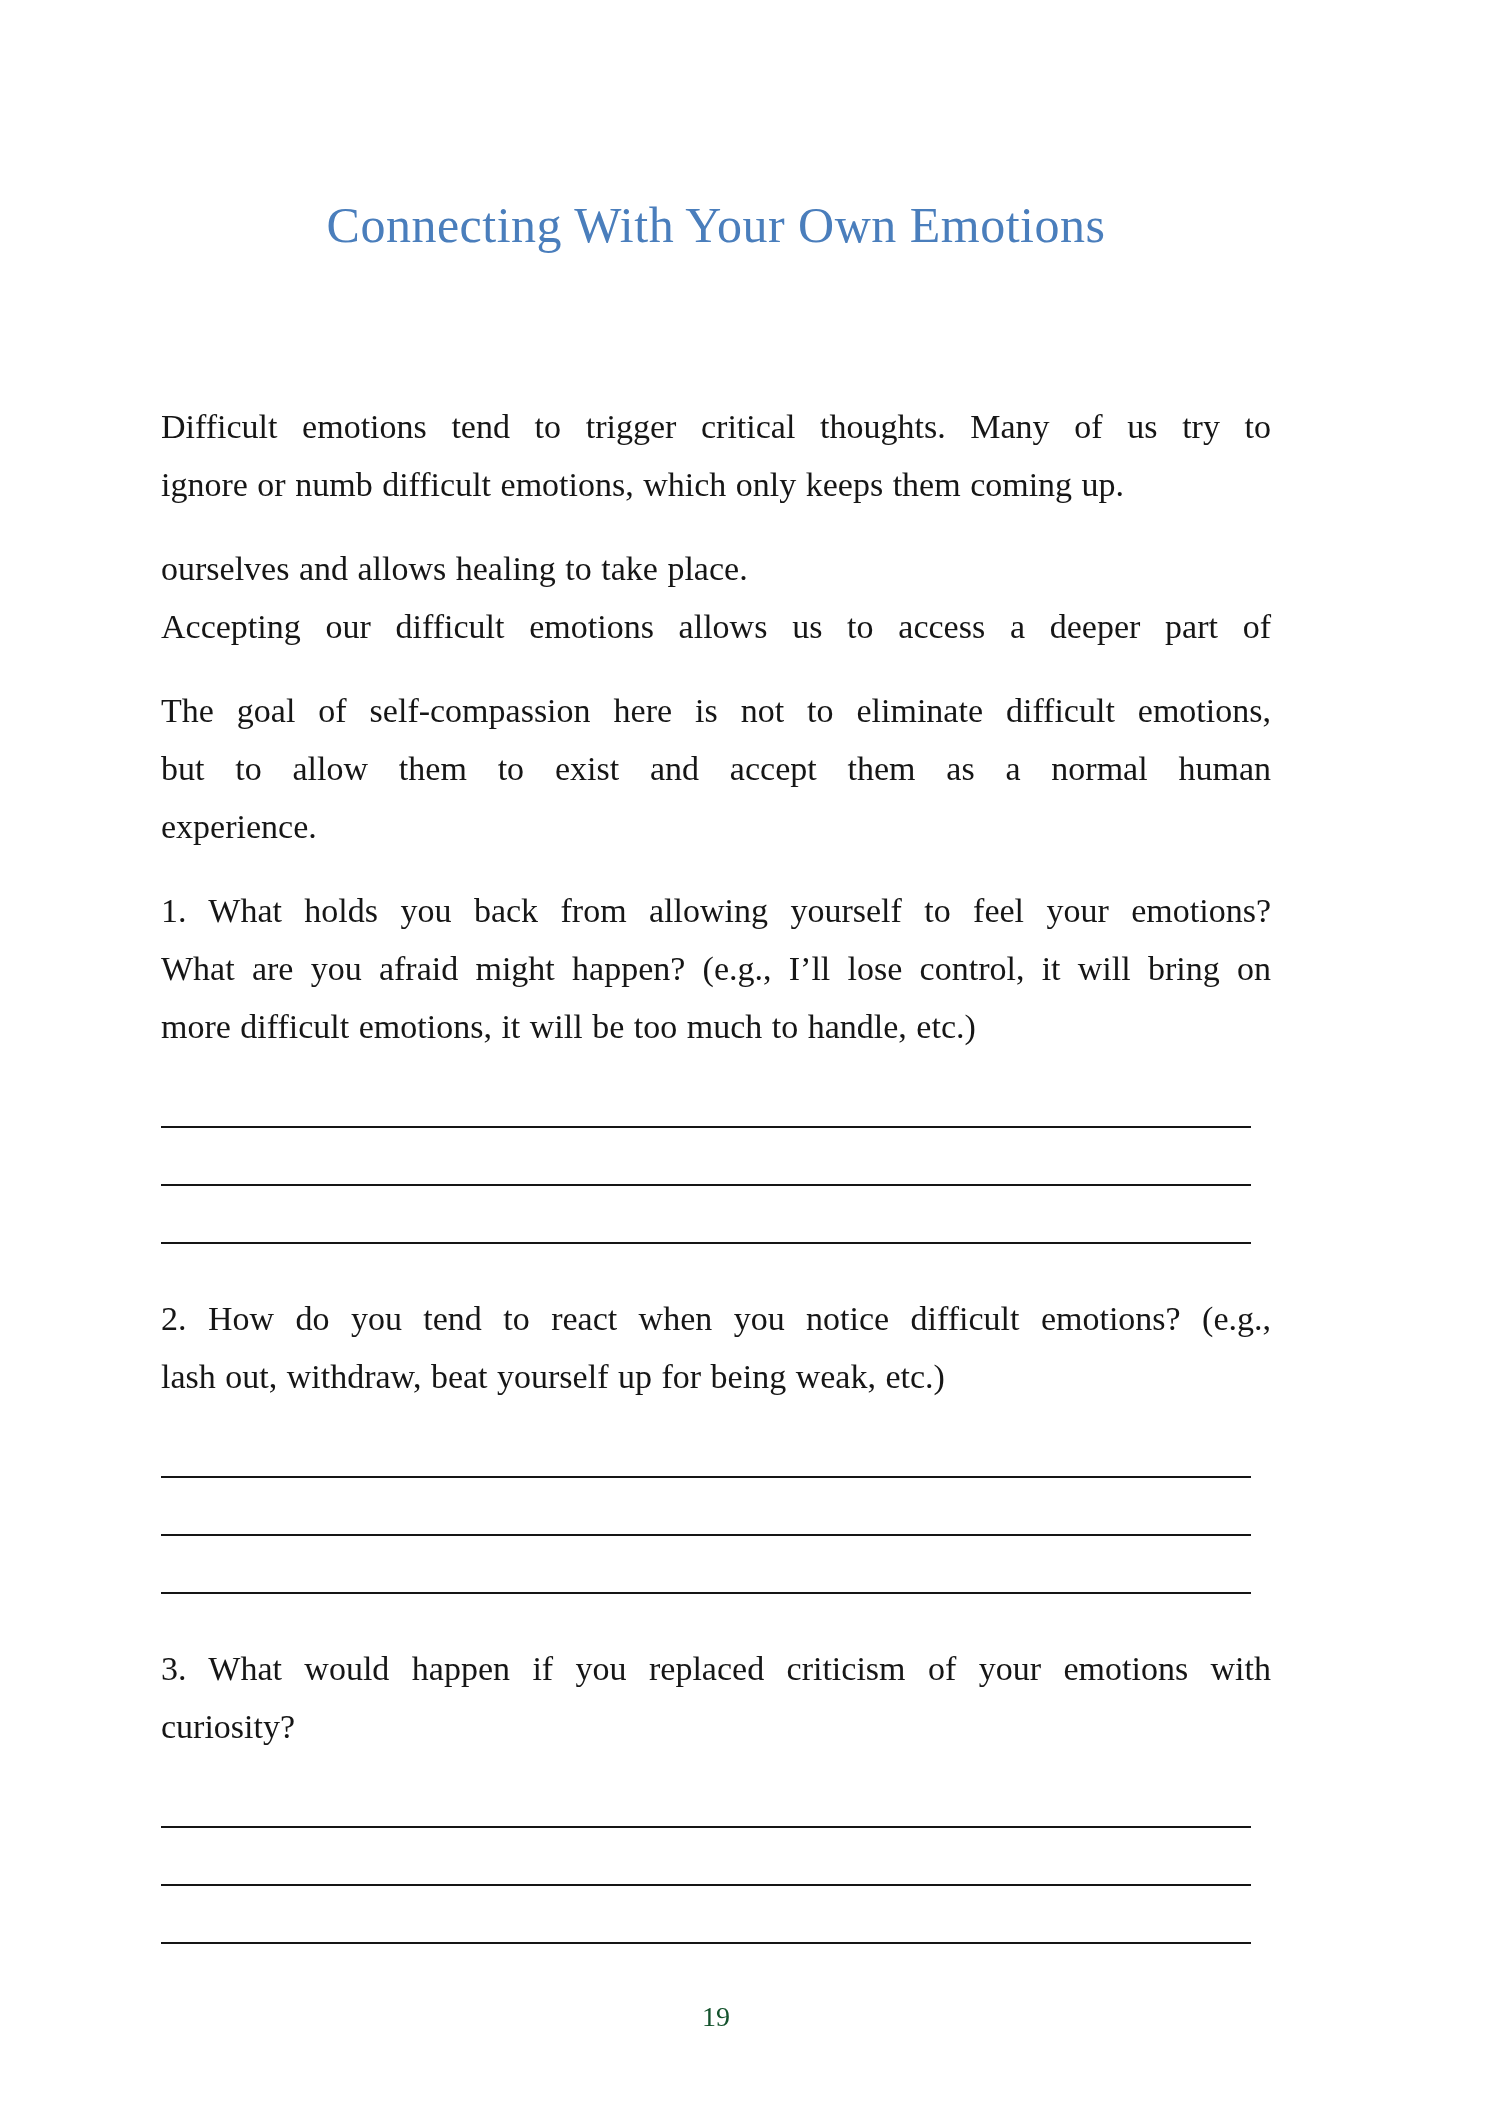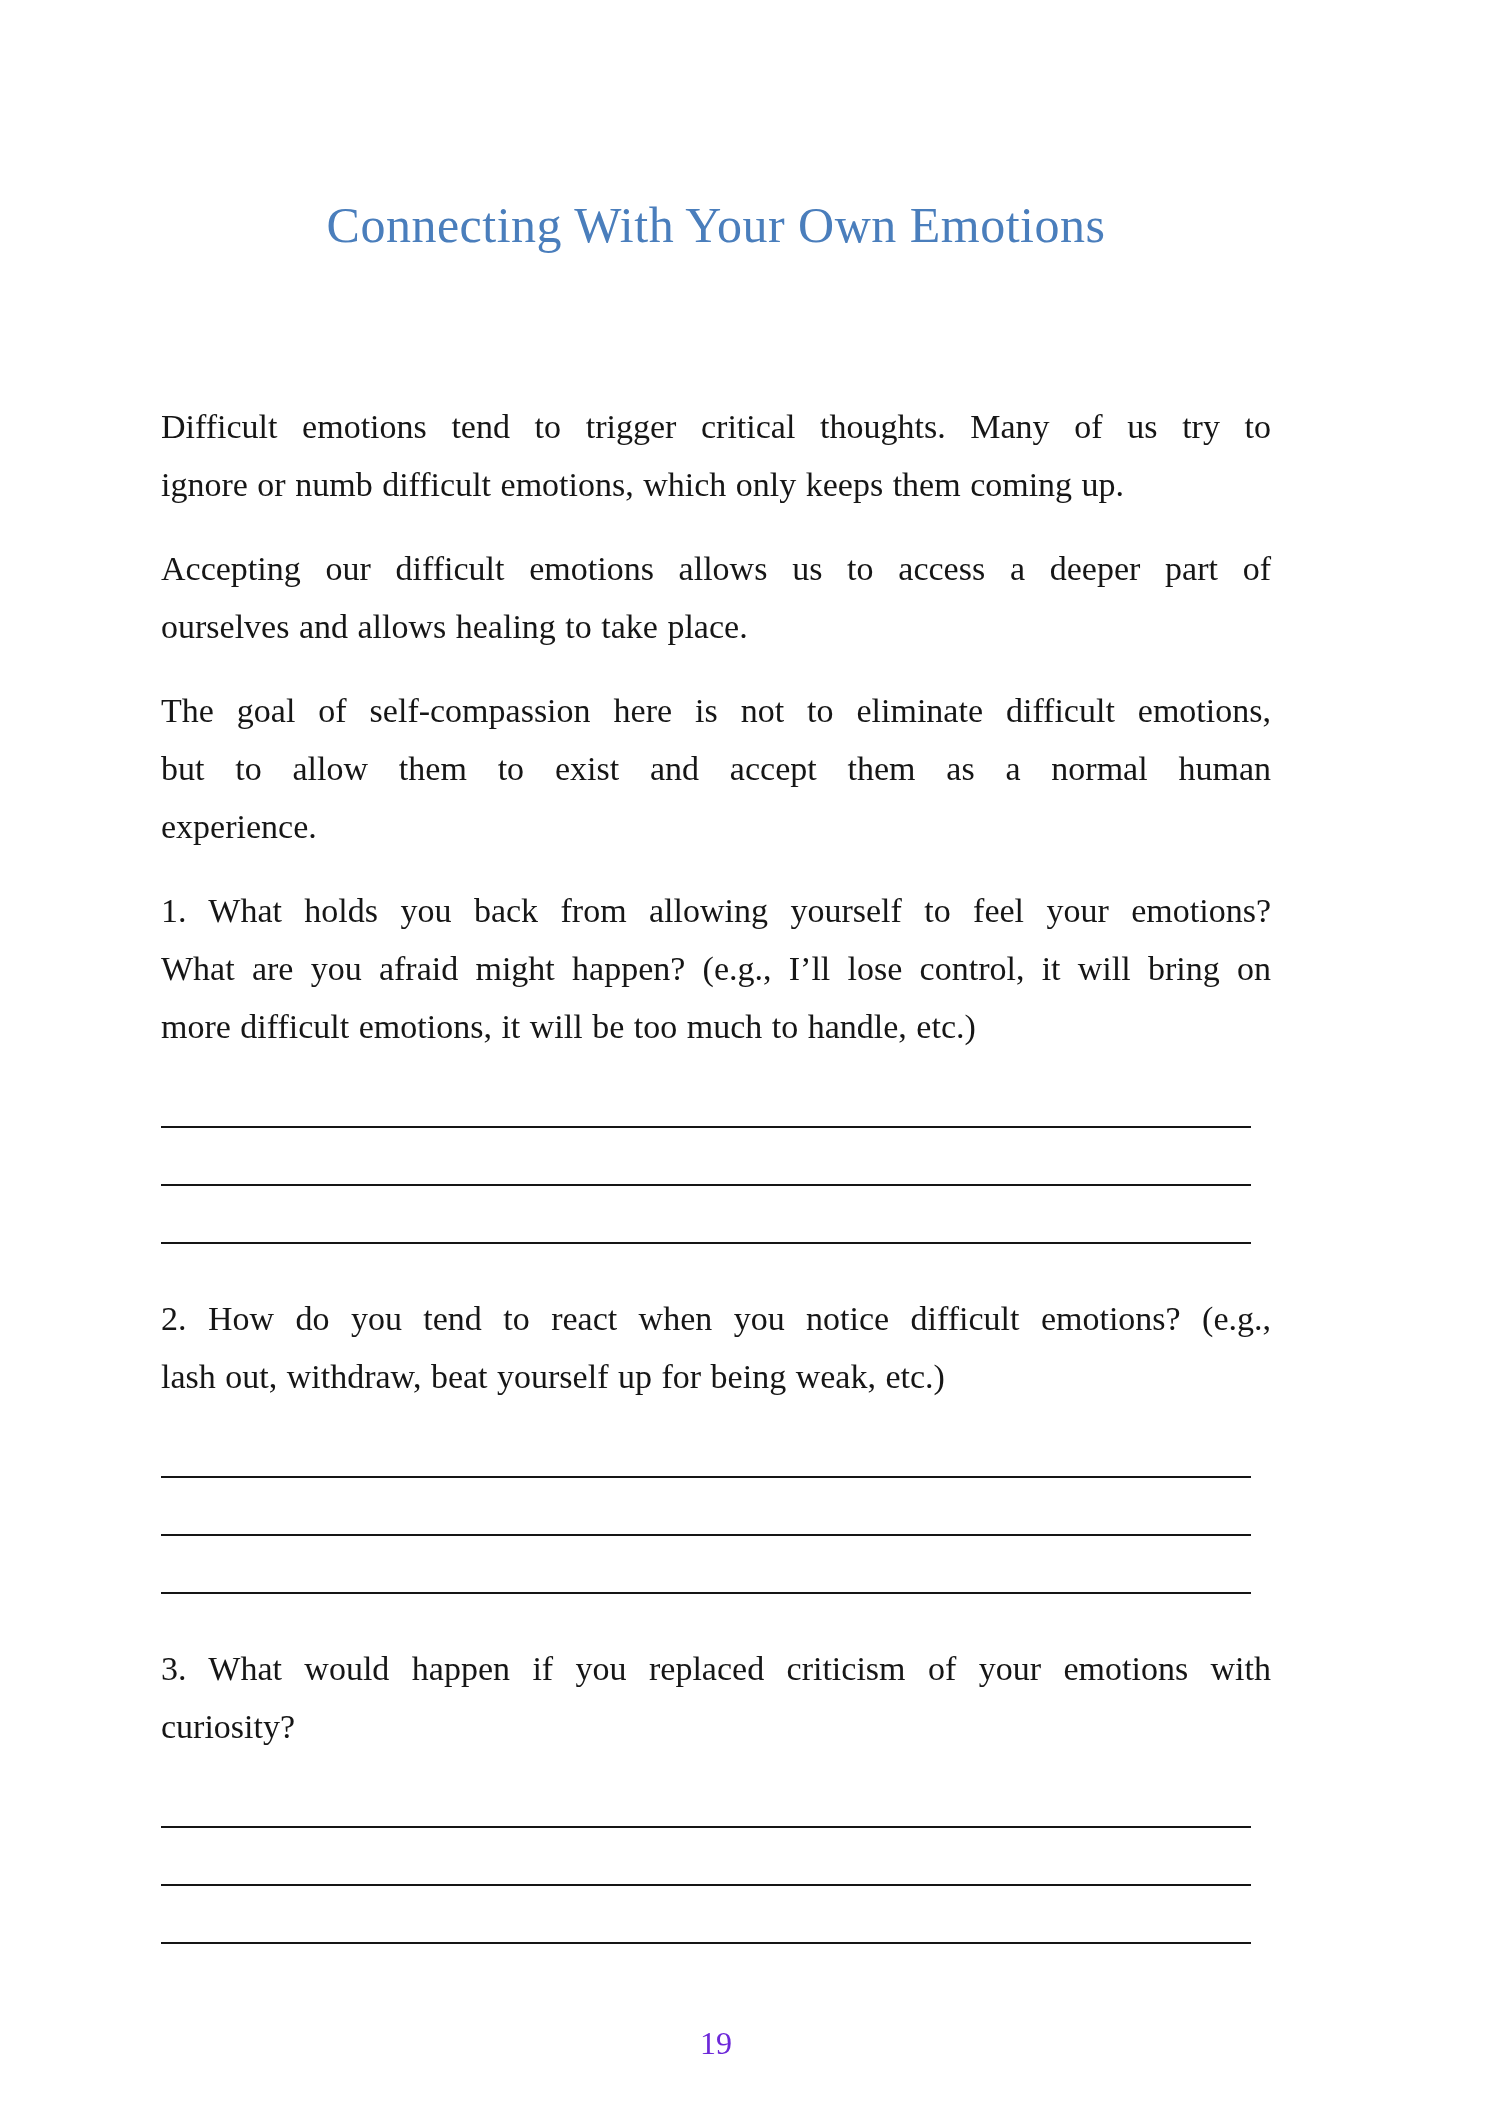--- a/index.html
+++ b/index.html
@@ -47,43 +47,43 @@
     text-align-last: left;
   }
   .answer-lines { margin-top: 14px; }
   .answer-line {
     box-sizing: border-box;
     height: 58px;
     width: 1090px;
     border-bottom: 2px solid #151515;
   }
   .page-number {
-    margin-top: 77px;
+    margin-top: 51px;
     height: 44px;
     line-height: 44px;
-    font-size: 32px;
-    color: #6d28d9;
+    font-size: 28px;
+    color: #14532d;
     text-align: center;
   }
 </style>
 </head>
 <body>
 
 <div class="page">
 
   <h1 class="title" style="color: rgb(74, 126, 188);">Connecting With Your Own Emotions</h1>
 
   <div class="para first">
     <div class="line">Difficult emotions tend to trigger critical thoughts. Many of us try to</div>
     <div class="line last">ignore or numb difficult emotions, which only keeps them coming up.</div>
   </div>
 
   <div class="para">
+    <div class="line last">ourselves and allows healing to take place.</div>
     <div class="line">Accepting our difficult emotions allows us to access a deeper part of</div>
-    <div class="line last">ourselves and allows healing to take place.</div>
   </div>
 
   <div class="para">
     <div class="line">The goal of self-compassion here is not to eliminate difficult emotions,</div>
     <div class="line">but to allow them to exist and accept them as a normal human</div>
     <div class="line last">experience.</div>
   </div>
 
   <div class="para">
     <div class="line">1. What holds you back from allowing yourself to feel your emotions?</div>

